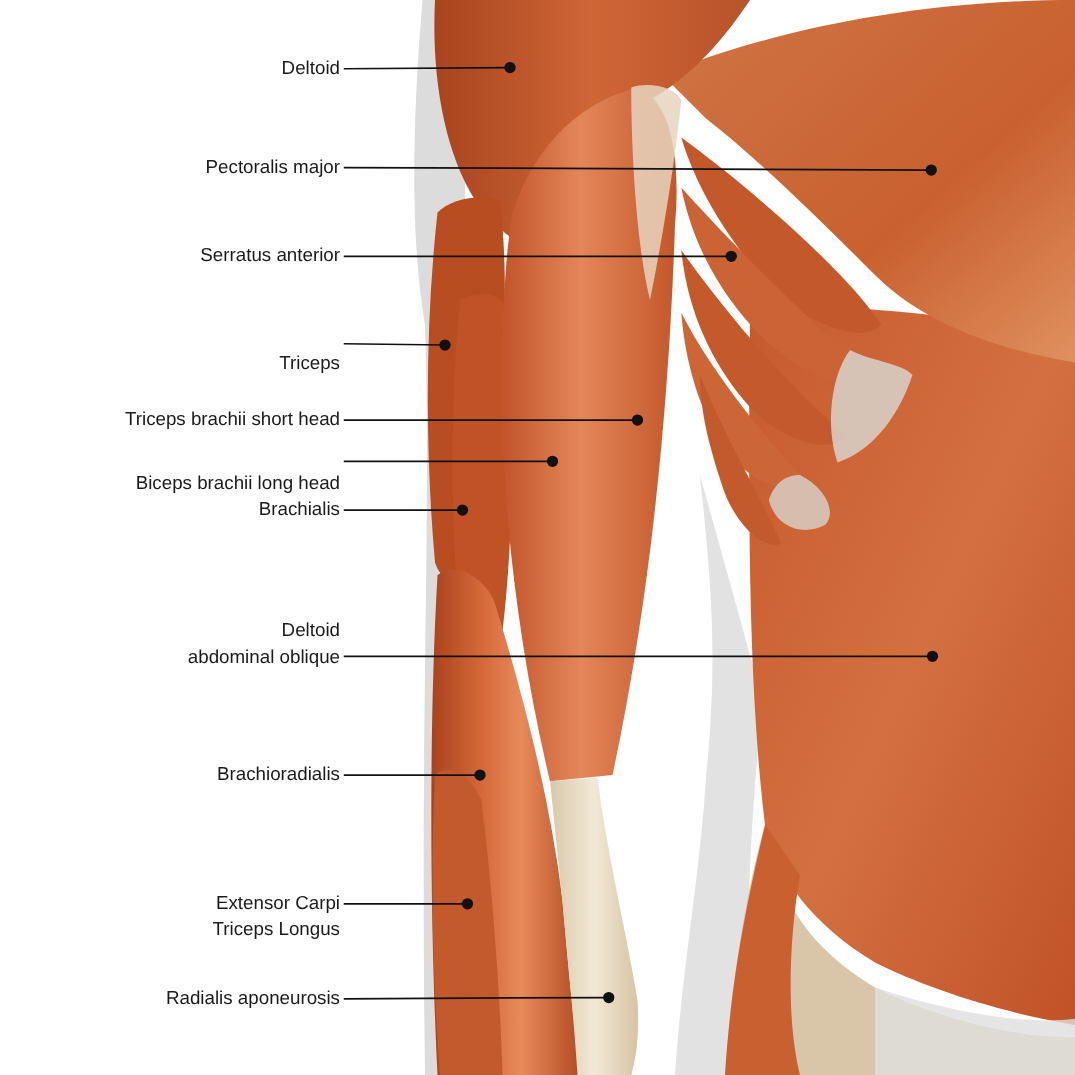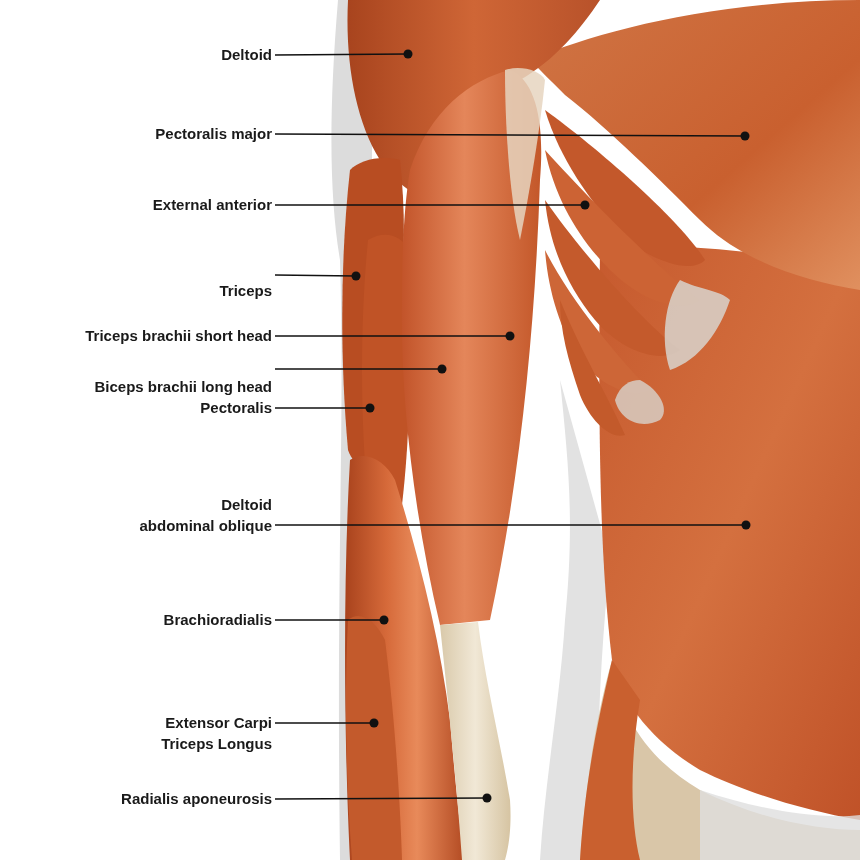--- a/index.html
+++ b/index.html
@@ -1,19 +1,19 @@
 <!DOCTYPE html>
 <html><head>
 <meta charset="utf-8">
 <style>
   html, body { margin:0; padding:0; background:#ffffff; }
   body { width:860px; height:860px; position:relative; overflow:hidden; font-family:"Liberation Sans", sans-serif; }
   #stage { position:absolute; left:0; top:0; width:860px; height:860px; }
   svg { position:absolute; left:0; top:0; }
-  .label { position:absolute; right:588px; text-align:right; font-size:15px; line-height:21px; color:#1a1a1a; font-weight:bold; white-space:nowrap; }
+  .label { position:absolute; right:588px; text-align:right; font-size:15px; line-height:21px; color:#1a1a1a; font-weight:normal; white-space:nowrap; }
   .label span { display:block; }
 </style>
 </head>
 <body>
 
 <div id="stage">
   <svg id="art" width="860" height="860" viewBox="0 0 860 860">
     <defs>
       <linearGradient id="gArm" x1="0" y1="0" x2="1" y2="0">
         <stop offset="0" stop-color="#a9431d"></stop>
@@ -110,33 +110,33 @@
   </svg>
 
   <div id="labels">
       <div class="label" style="top: 44px;">
         <span>Deltoid</span>
       </div>
       <div class="label" style="top: 123px; text-align: center;">
         <span>Pectoralis major</span>
       </div>
       <div class="label" style="top: 194px;">
-        <span>External anterior</span>
+        <span>Serratus anterior</span>
       </div>
       <div class="label" style="top: 280px;">
         <span>Triceps</span>
       </div>
       <div class="label" style="top: 325px;">
         <span>Triceps brachii short head</span>
       </div>
       <div class="label" style="top: 358px; margin-top: 18px;">
         <span>Biceps brachii long head</span>
       </div>
       <div class="label" style="top: 397px;">
-        <span>Pectoralis</span>
+        <span>Brachialis</span>
       </div>
       <div class="label" style="top: 494px;">
         <span>Deltoid</span>
         <span>abdominal oblique</span>
       </div>
       <div class="label" style="top: 609px;">
         <span>Brachioradialis</span>
       </div>
       <div class="label" style="top: 712px;">
         <span>Extensor Carpi</span>

